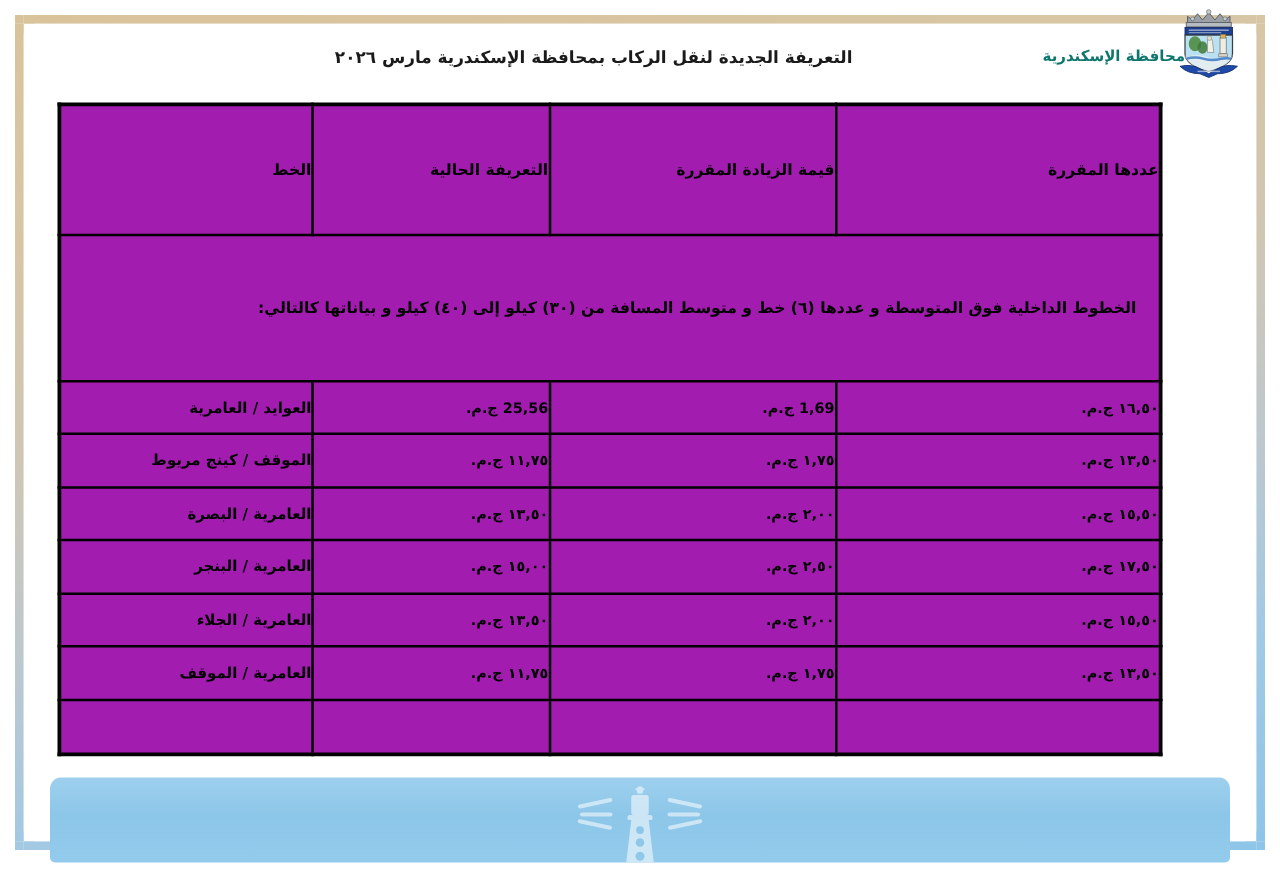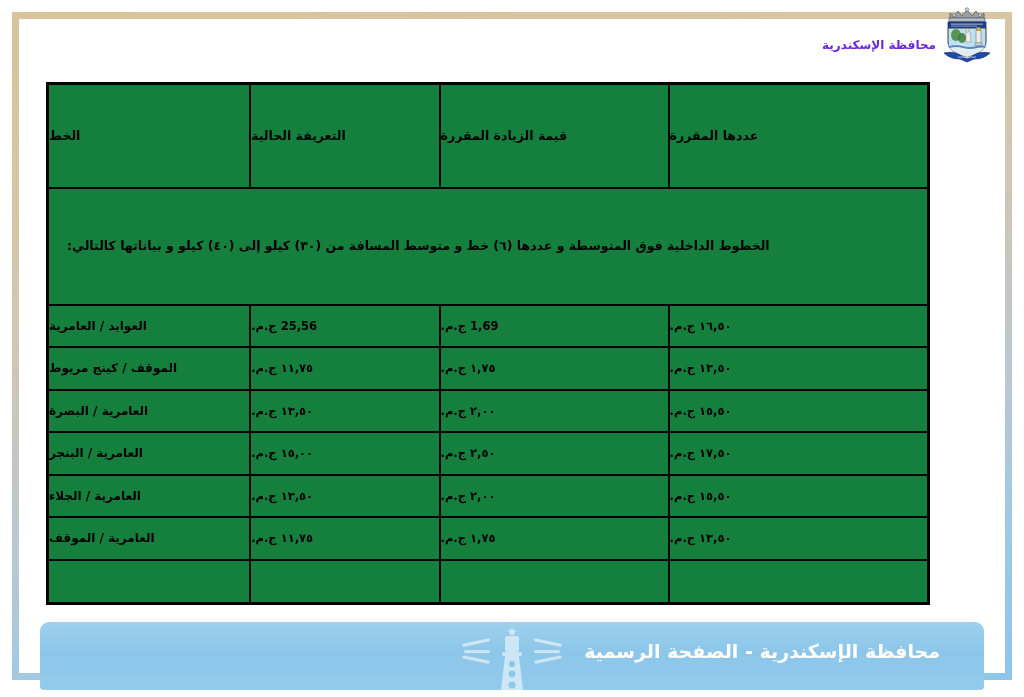--- a/index.html
+++ b/index.html
@@ -62,25 +62,25 @@
     right: 342px;
     top: 6px;
     font-size: 13.5px;
     font-weight: bold;
     color: #1a1a1a;
     white-space: nowrap;
     direction: rtl;
   }
   .header-gov-label {
     position: absolute;
-    right: 88px;
+    right: 76px;
     top: 6px;
     font-size: 12px;
     font-weight: bold;
-    color: #6d28d9;
+    color: #0f766e;
     white-space: nowrap;
     direction: rtl;
     margin-left: 24px;
   }
 
   
   .emblem {
     position: absolute;
     right: 26px;
     top: 2px;
@@ -100,24 +100,24 @@
   table.fare-table {
     width: 100%;
     border-collapse: collapse;
     border: 3px solid #000000;
     background: #ffffff;
     table-layout: fixed;
   }
   table.fare-table td,
   table.fare-table th {
     border: 2px solid #000000;
-    text-align: left;
+    text-align: right;
     vertical-align: middle;
     color: #000000;
-    background: #15803d;
+    background: #a21caf;
   }
 
   .intro-cell {
     height: 117px;
     font-size: 12.5px;
     font-weight: bold;
     padding: 0 18px;
     line-height: 1.7;
     direction: rtl;
     margin-top: 16px;
@@ -184,20 +184,21 @@
     opacity: 0.55;
   }
 </style>
 </head>
 <body>
 
 <div class="page-frame"></div>
 <div class="page-frame-inner"></div>
 
 <div class="header">
+  <div class="header-title">التعريفة الجديدة لنقل الركاب بمحافظة الإسكندرية مارس ٢٠٢٦</div>
   <div class="header-gov-label">محافظة الإسكندرية</div>
 </div>
 
 <div class="emblem">
   <svg viewBox="0 0 62 62" width="62" height="62" aria-hidden="true">
 
     <path d="M14 16 L14 11 L18 14 L22 9 L26 14 L31 8 L36 14 L40 9 L44 14 L48 11 L48 16 Z" fill="#9aa0a6" stroke="#5c6166" stroke-width="0.8"></path>
     <circle cx="18" cy="13" r="1.6" fill="#c7ccd1" stroke="#5c6166" stroke-width="0.5"></circle>
     <circle cx="31" cy="7.5" r="1.8" fill="#c7ccd1" stroke="#5c6166" stroke-width="0.5"></circle>
     <circle cx="44" cy="13" r="1.6" fill="#c7ccd1" stroke="#5c6166" stroke-width="0.5"></circle>
@@ -310,14 +311,13 @@
 
         <path d="M53 32 L67 32 L71 66 L49 66 Z"></path>
       </g>
       <g fill="#8cc6e8">
         <circle cx="60" cy="40" r="3.1"></circle>
         <circle cx="60" cy="50" r="3.4"></circle>
         <circle cx="60" cy="61" r="3.6"></circle>
       </g>
     </svg>
   </div>
-  <div class="footer-official">محافظة الإسكندرية - الصفحة الرسمية</div>
 </div>
 
 </body></html>

